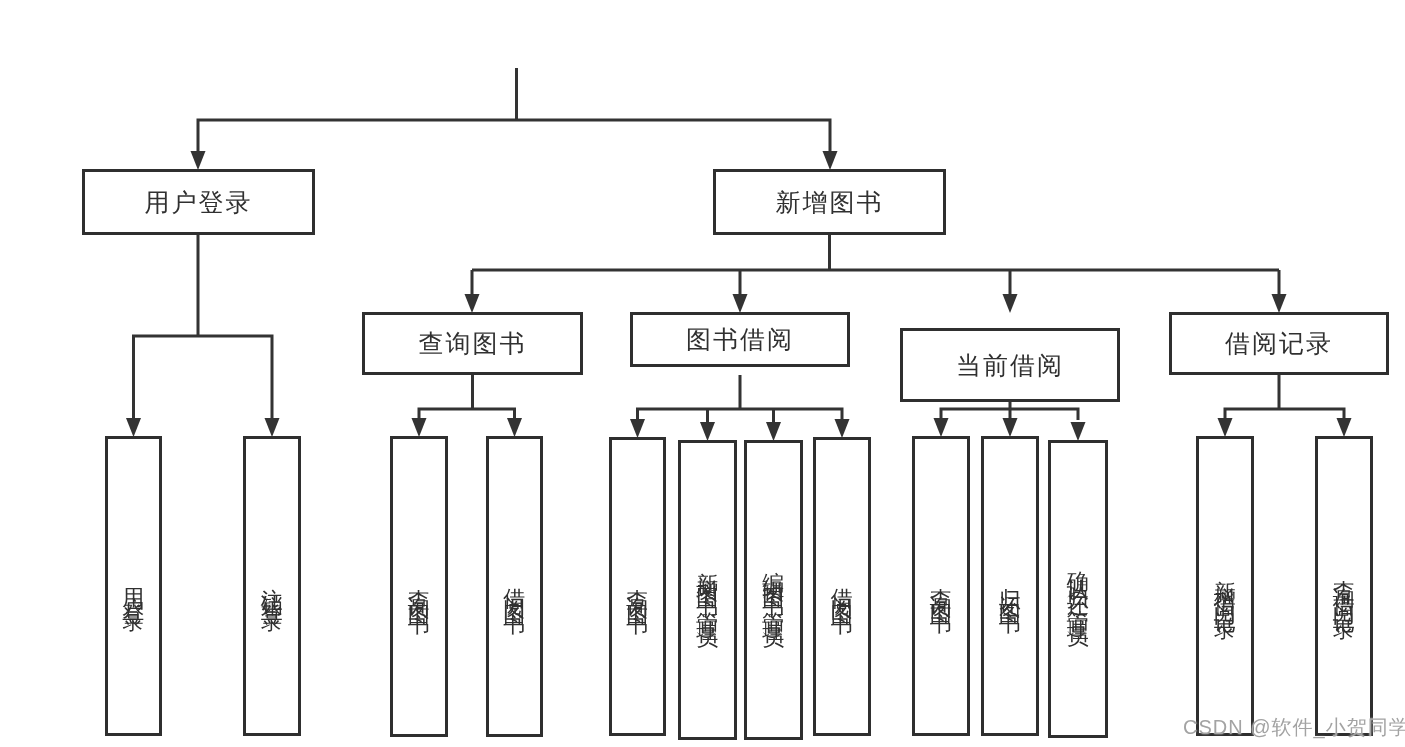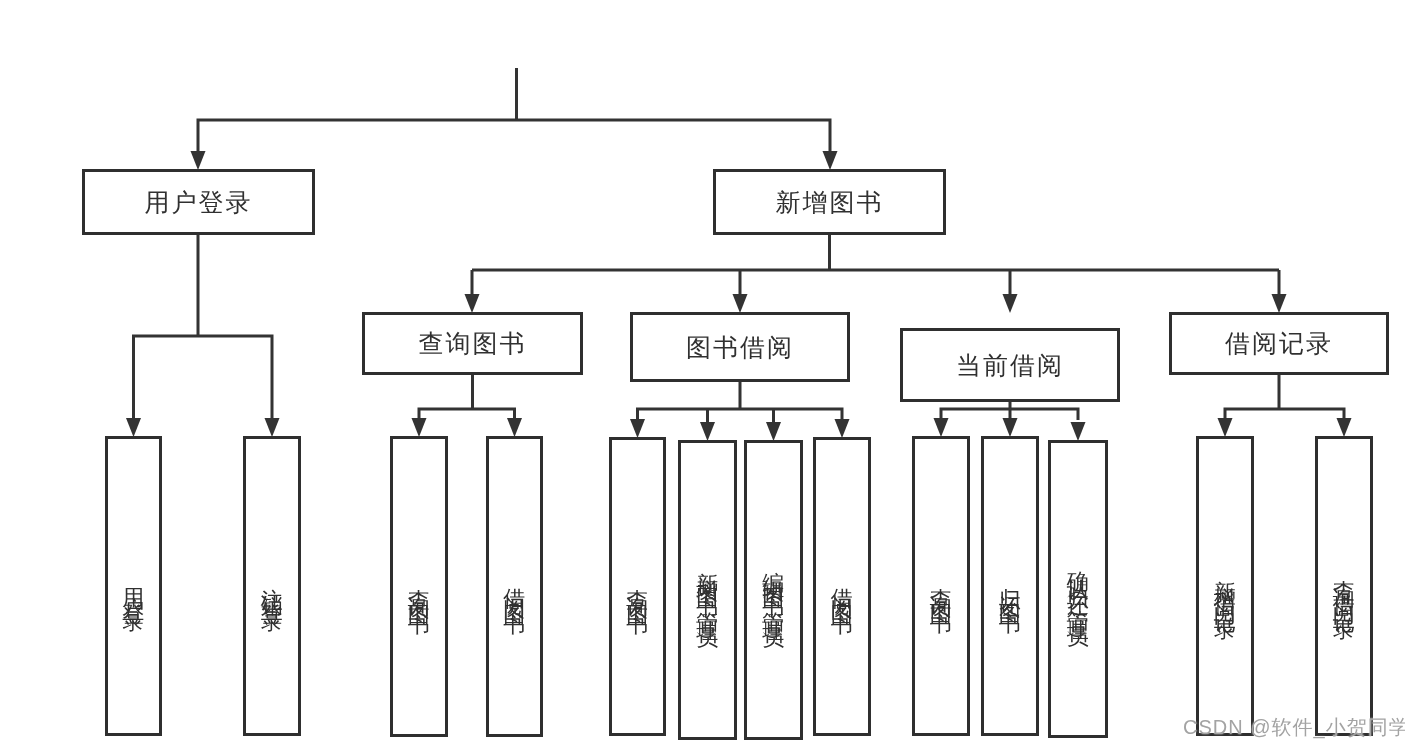--- a/index.html
+++ b/index.html
@@ -74,21 +74,21 @@
   <div class="box hbox" style="left:82px;top:169px;width:233px;height:66px">
     <span class="lbl">用户登录</span>
   </div>
   <div class="box hbox" style="left:713px;top:169px;width:233px;height:66px">
     <span class="lbl">新增图书</span>
   </div>
 
   <div class="box hbox" style="left:362px;top:312px;width:221px;height:63px">
     <span class="lbl">查询图书</span>
   </div>
-  <div class="box hbox" style="left:630px;top:312px;width:220px;height:70px">
+  <div class="box hbox" style="left:630px;top:312px;width:220px;height:55px">
     <span class="lbl">图书借阅</span>
   </div>
   <div class="box hbox" style="left:900px;top:328px;width:220px;height:74px">
     <span class="lbl">当前借阅</span>
   </div>
   <div class="box hbox" style="left:1169px;top:312px;width:220px;height:63px">
     <span class="lbl">借阅记录</span>
   </div>
 
   <div class="box vbox" style="left:105px;top:436px;width:57px;height:300px">

